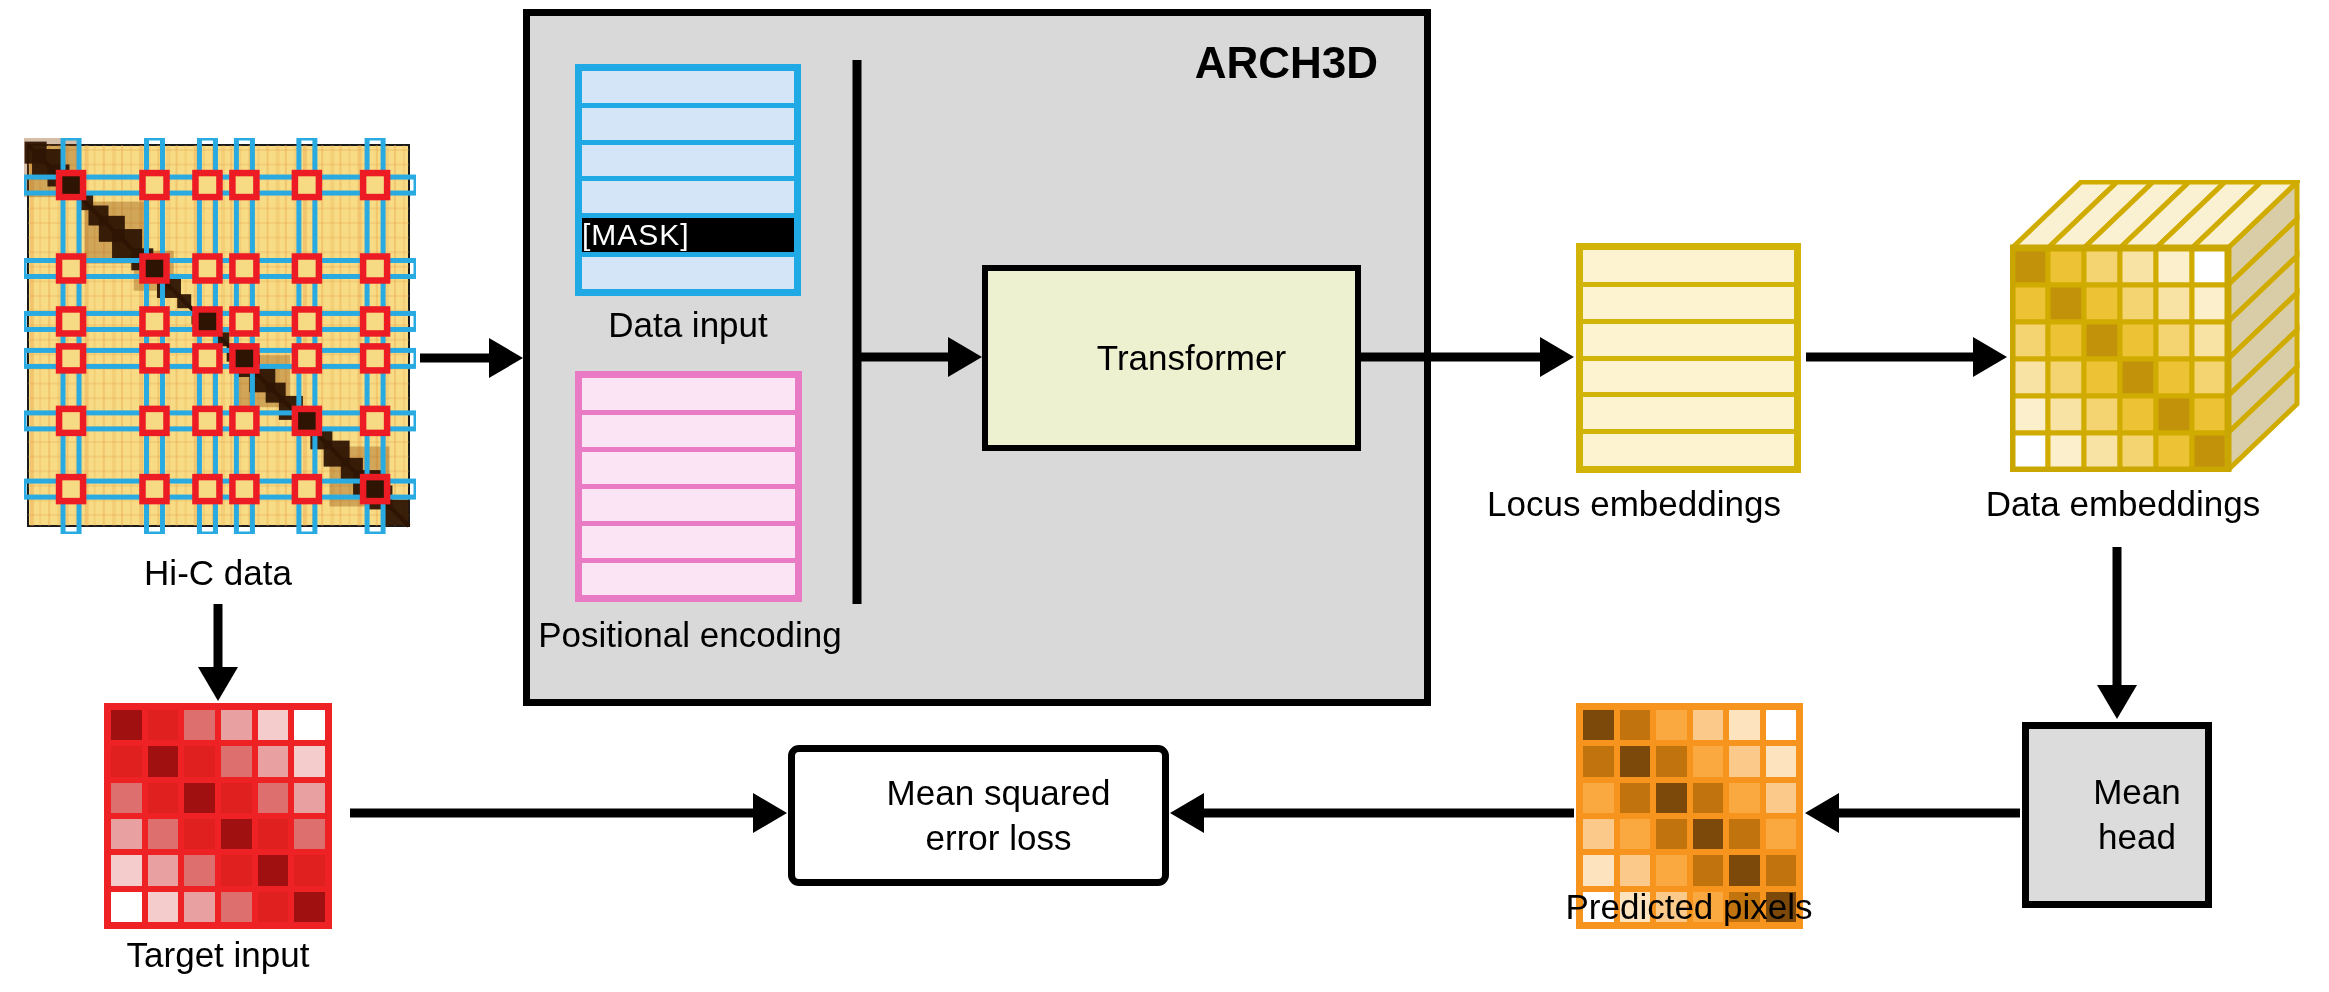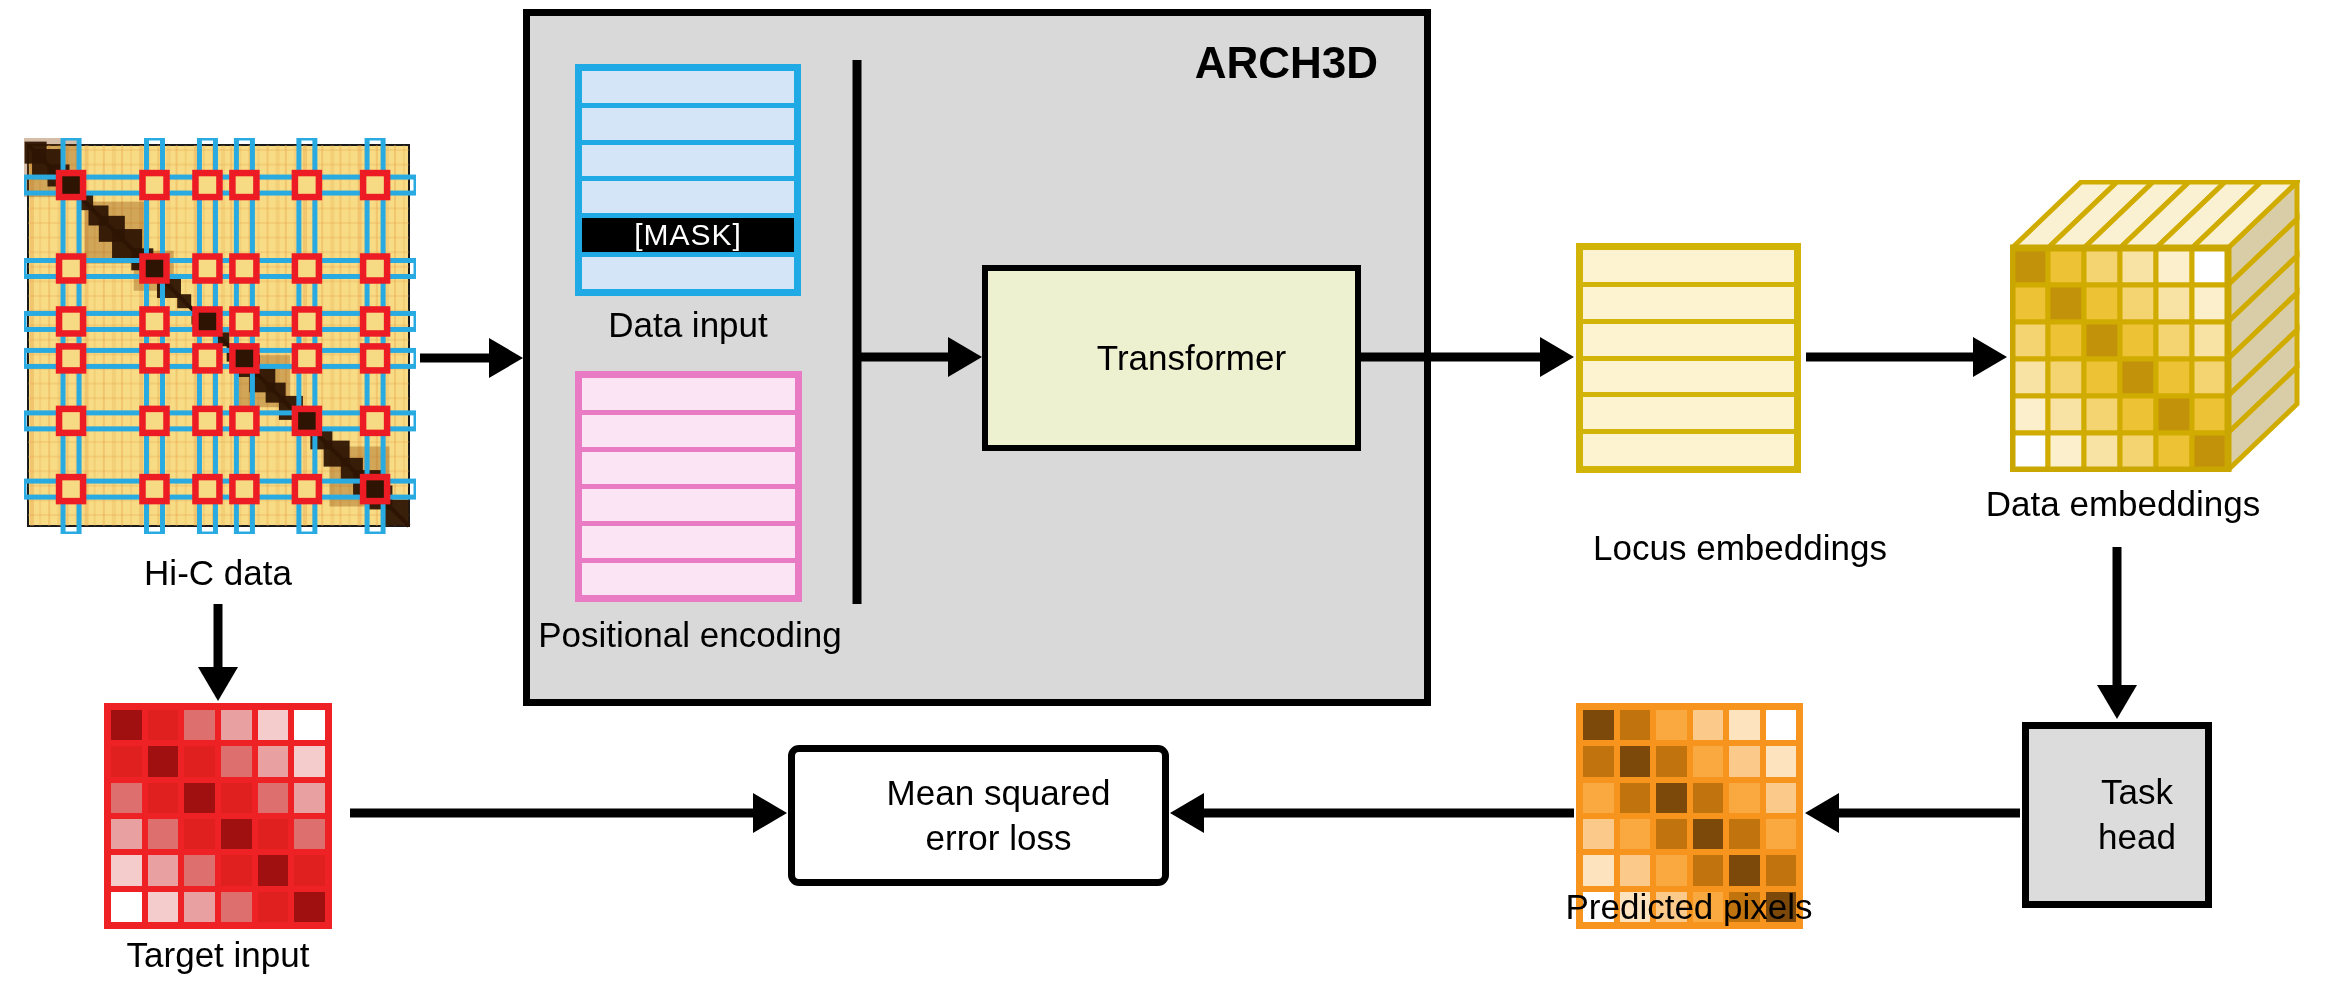--- a/index.html
+++ b/index.html
@@ -12,21 +12,21 @@
     position:absolute;font-size:35px;line-height:1.1;text-align:center;color:#000;
     white-space:nowrap;
   }
   
   .stack{
     position:absolute;display:grid;grid-auto-rows:1fr;row-gap:5px;
     padding:7px;box-sizing:border-box;
   }
   .stack .row{width:100%;height:100%;}
   .stack .mask-row{
-    display:flex;align-items:center;justify-content:center;
+    display:flex;align-items:center;
     color:#fff;font-size:30px;letter-spacing:1px;
   }
   
   .pixgrid{
     position:absolute;display:grid;grid-template-columns:repeat(6,1fr);
     grid-auto-rows:1fr;gap:6px;padding:7px;box-sizing:border-box;
   }
   
   .node{
     position:absolute;box-sizing:border-box;border:6px solid #000;
@@ -231,21 +231,21 @@
   </div>
 
   <div class="stack" id="locus-stack" style="left: 1576px; top: 243px; width: 225px; height: 230px; background: rgb(210, 180, 9);">
       <div class="row" style="background: rgb(253, 243, 208);"></div>
       <div class="row" style="background: rgb(253, 243, 208);"></div>
       <div class="row" style="background: rgb(253, 243, 208);"></div>
       <div class="row" style="background: rgb(253, 243, 208);"></div>
       <div class="row" style="background: rgb(253, 243, 208);"></div>
       <div class="row" style="background: rgb(253, 243, 208);"></div>
     </div>
-  <div class="diagram-label" style="left:1570px;top:485px;width:340px;margin-top:44px;">Locus embeddings</div>
+  <div class="diagram-label" style="left:1464px;top:485px;width:340px;">Locus embeddings</div>
 
   <svg id="cube-svg" class="abs" style="left:2010px;top:180px;" width="290" height="292" viewBox="0 0 290 292">
       <polygon points="218,68 287,2 287,39 218,105" fill="#D9CDA8" stroke="#D1AC00" stroke-width="5"></polygon>
       <polygon points="218,105 287,39 287,76 218,142" fill="#D9CDA8" stroke="#D1AC00" stroke-width="5"></polygon>
       <polygon points="218,142 287,76 287,113 218,179" fill="#D9CDA8" stroke="#D1AC00" stroke-width="5"></polygon>
       <polygon points="218,179 287,113 287,150 218,216" fill="#D9CDA8" stroke="#D1AC00" stroke-width="5"></polygon>
       <polygon points="218,216 287,150 287,187 218,253" fill="#D9CDA8" stroke="#D1AC00" stroke-width="5"></polygon>
       <polygon points="218,253 287,187 287,224 218,290" fill="#D9CDA8" stroke="#D1AC00" stroke-width="5"></polygon>
       <polygon points="2,68 71,2 107,2 38,68" fill="#FAF0D2" stroke="#D1AC00" stroke-width="5"></polygon>
       <polygon points="38,68 107,2 143,2 74,68" fill="#FAF0D2" stroke="#D1AC00" stroke-width="5"></polygon>
@@ -287,21 +287,21 @@
       <rect x="38" y="253" width="36" height="37" fill="#FCF0CC" stroke="#D1AC00" stroke-width="5"></rect>
       <rect x="74" y="253" width="36" height="37" fill="#F8E3A4" stroke="#D1AC00" stroke-width="5"></rect>
       <rect x="110" y="253" width="36" height="37" fill="#F4D470" stroke="#D1AC00" stroke-width="5"></rect>
       <rect x="146" y="253" width="36" height="37" fill="#EEC235" stroke="#D1AC00" stroke-width="5"></rect>
       <rect x="182" y="253" width="36" height="37" fill="#C2920B" stroke="#D1AC00" stroke-width="5"></rect>
       <rect x="2" y="68" width="216" height="222" fill="none" stroke="#C9A600" stroke-width="7"></rect>
     </svg>
   <div class="diagram-label" style="left:1953px;top:485px;width:340px;">Data embeddings</div>
 
   <div class="node" id="task-head-box" style="left: 2022px; top: 722px; width: 190px; height: 186px; border-width: 7px; background: rgb(220, 220, 220);">
-    <span>Task</span>
+    <span>Mean</span>
     <span>head</span>
   </div>
 
   <div class="pixgrid" id="predicted-grid" style="left: 1576px; top: 703px; width: 227px; height: 226px; background: rgb(247, 148, 29);">
       <div style="background: rgb(125, 73, 11);"></div>
       <div style="background: rgb(193, 116, 13);"></div>
       <div style="background: rgb(249, 169, 63);"></div>
       <div style="background: rgb(251, 201, 138);"></div>
       <div style="background: rgb(253, 228, 190);"></div>
       <div style="background: rgb(255, 255, 255);"></div>

